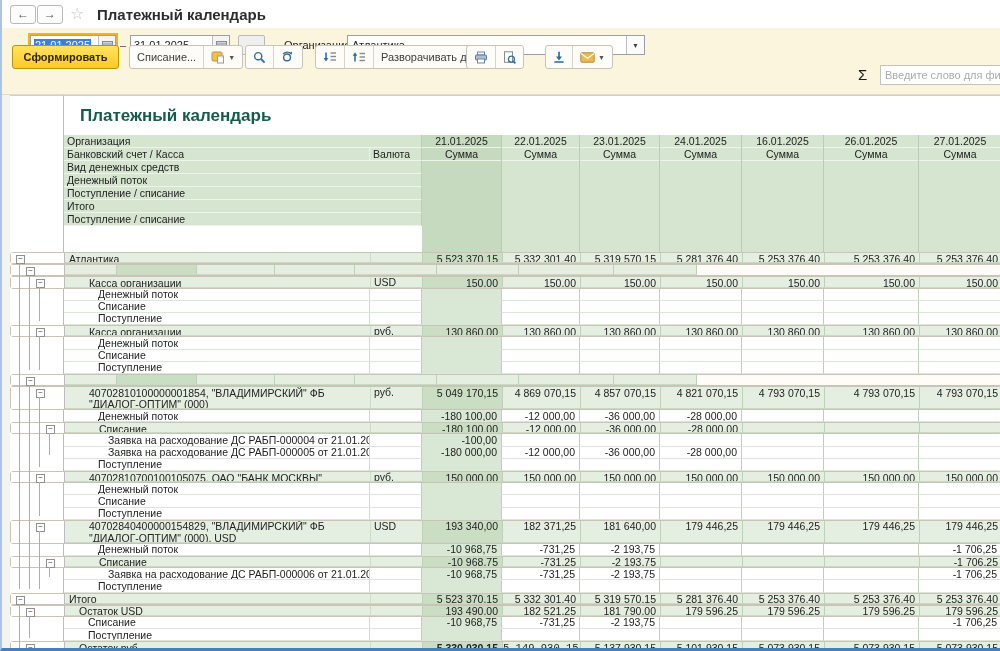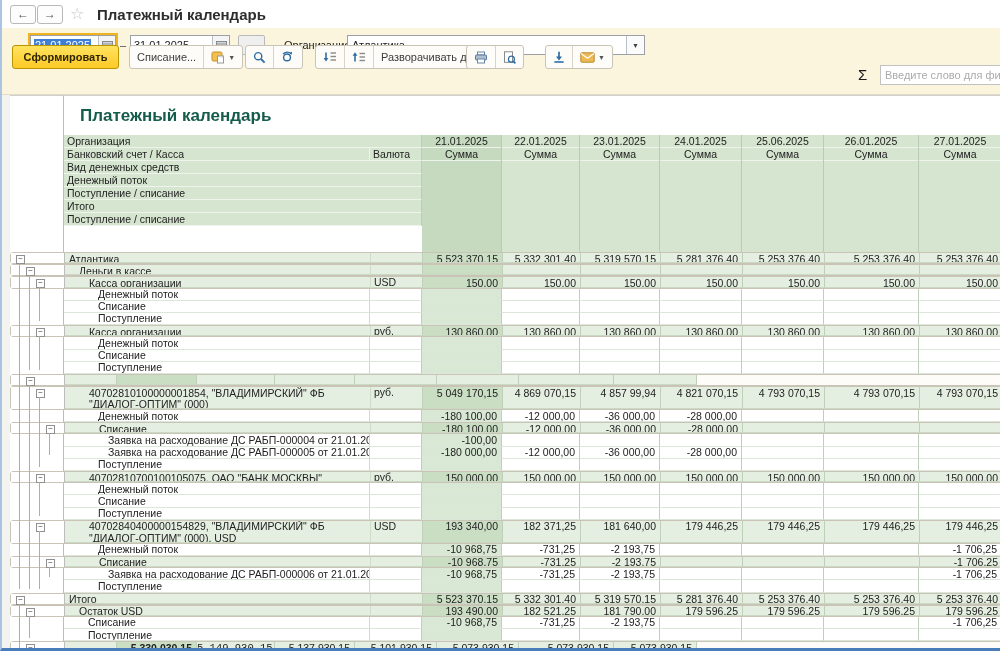--- a/index.html
+++ b/index.html
@@ -300,21 +300,21 @@
               <div class="hdate">23.01.2025</div>
               <div class="hsum">Сумма</div>
               <div class="hfill"></div>
             </div>
             <div class="hcol" style="width: 82px;">
               <div class="hdate">24.01.2025</div>
               <div class="hsum">Сумма</div>
               <div class="hfill"></div>
             </div>
             <div class="hcol" style="width: 82px;">
-              <div class="hdate">25.06.2025</div>
+              <div class="hdate">16.01.2025</div>
               <div class="hsum">Сумма</div>
               <div class="hfill"></div>
             </div>
             <div class="hcol" style="width: 95px;">
               <div class="hdate">26.01.2025</div>
               <div class="hsum">Сумма</div>
               <div class="hfill"></div>
             </div>
             <div class="hcol" style="width: 83px;">
               <div class="hdate">27.01.2025</div>
@@ -336,21 +336,20 @@
             <div class="vcell" style="width: 80px;">5 319 570,15</div>
             <div class="vcell" style="width: 82px;">5 281 376,40</div>
             <div class="vcell" style="width: 82px;">5 253 376,40</div>
             <div class="vcell" style="width: 95px;">5 253 376,40</div>
             <div class="vcell" style="width: 83px;">5 253 376,40</div>
           </div>
           <div class="trow grp">
             <div class="mcell">
               <div class="expbox" style="left: 15px;">−</div>
             </div>
-            <div class="ncell" style="padding-left: 14px;">Деньги в кассе</div>
             <div class="ccell"></div>
             <div class="vcell c0" style="width: 80px;"></div>
             <div class="vcell" style="width: 78px;"></div>
             <div class="vcell" style="width: 80px;"></div>
             <div class="vcell" style="width: 82px;"></div>
             <div class="vcell" style="width: 82px;"></div>
             <div class="vcell" style="width: 95px;"></div>
             <div class="vcell" style="width: 83px;"></div>
           </div>
           <div class="trow grp">
@@ -467,21 +466,21 @@
             <div class="vcell" style="width: 83px;"></div>
           </div>
           <div class="trow grp two">
             <div class="mcell">
               <div class="expbox" style="left: 25px;">−</div>
             </div>
             <div class="ncell" style="padding-left: 24px;">40702810100000001854, "ВЛАДИМИРСКИЙ" ФБ "ДИАЛОГ-ОПТИМ" (000)</div>
             <div class="ccell">руб.</div>
             <div class="vcell c0" style="width: 80px;">5 049 170,15</div>
             <div class="vcell" style="width: 78px;">4 869 070,15</div>
-            <div class="vcell" style="width: 80px;">4 857 99,94</div>
+            <div class="vcell" style="width: 80px;">4 857 070,15</div>
             <div class="vcell" style="width: 82px;">4 821 070,15</div>
             <div class="vcell" style="width: 82px;">4 793 070,15</div>
             <div class="vcell" style="width: 95px;">4 793 070,15</div>
             <div class="vcell" style="width: 83px;">4 793 070,15</div>
           </div>
           <div class="trow det">
             <div class="mcell"></div>
             <div class="ncell" style="padding-left: 34px;">Денежный поток</div>
             <div class="ccell"></div>
             <div class="vcell c0" style="width: 80px;">-180 100,00</div>
@@ -705,20 +704,21 @@
             <div class="vcell" style="width: 80px;"></div>
             <div class="vcell" style="width: 82px;"></div>
             <div class="vcell" style="width: 82px;"></div>
             <div class="vcell" style="width: 95px;"></div>
             <div class="vcell" style="width: 83px;"></div>
           </div>
           <div class="trow grp">
             <div class="mcell">
               <div class="expbox" style="left: 15px;">−</div>
             </div>
+            <div class="ncell" style="padding-left: 14px;">Остаток руб.</div>
             <div class="ccell"></div>
             <div class="vcell c0" style="width: 80px; font-weight: bold;">5 330 030,15</div>
             <div class="vcell" style="width: 78px; font-family: Liberation Mono, monospace;">5 149 930,15</div>
             <div class="vcell" style="width: 80px;">5 137 930,15</div>
             <div class="vcell" style="width: 82px;">5 101 930,15</div>
             <div class="vcell" style="width: 82px;">5 073 930,15</div>
             <div class="vcell" style="width: 95px;">5 073 930,15</div>
             <div class="vcell" style="width: 83px;">5 073 930,15</div>
           </div>
         </div>

